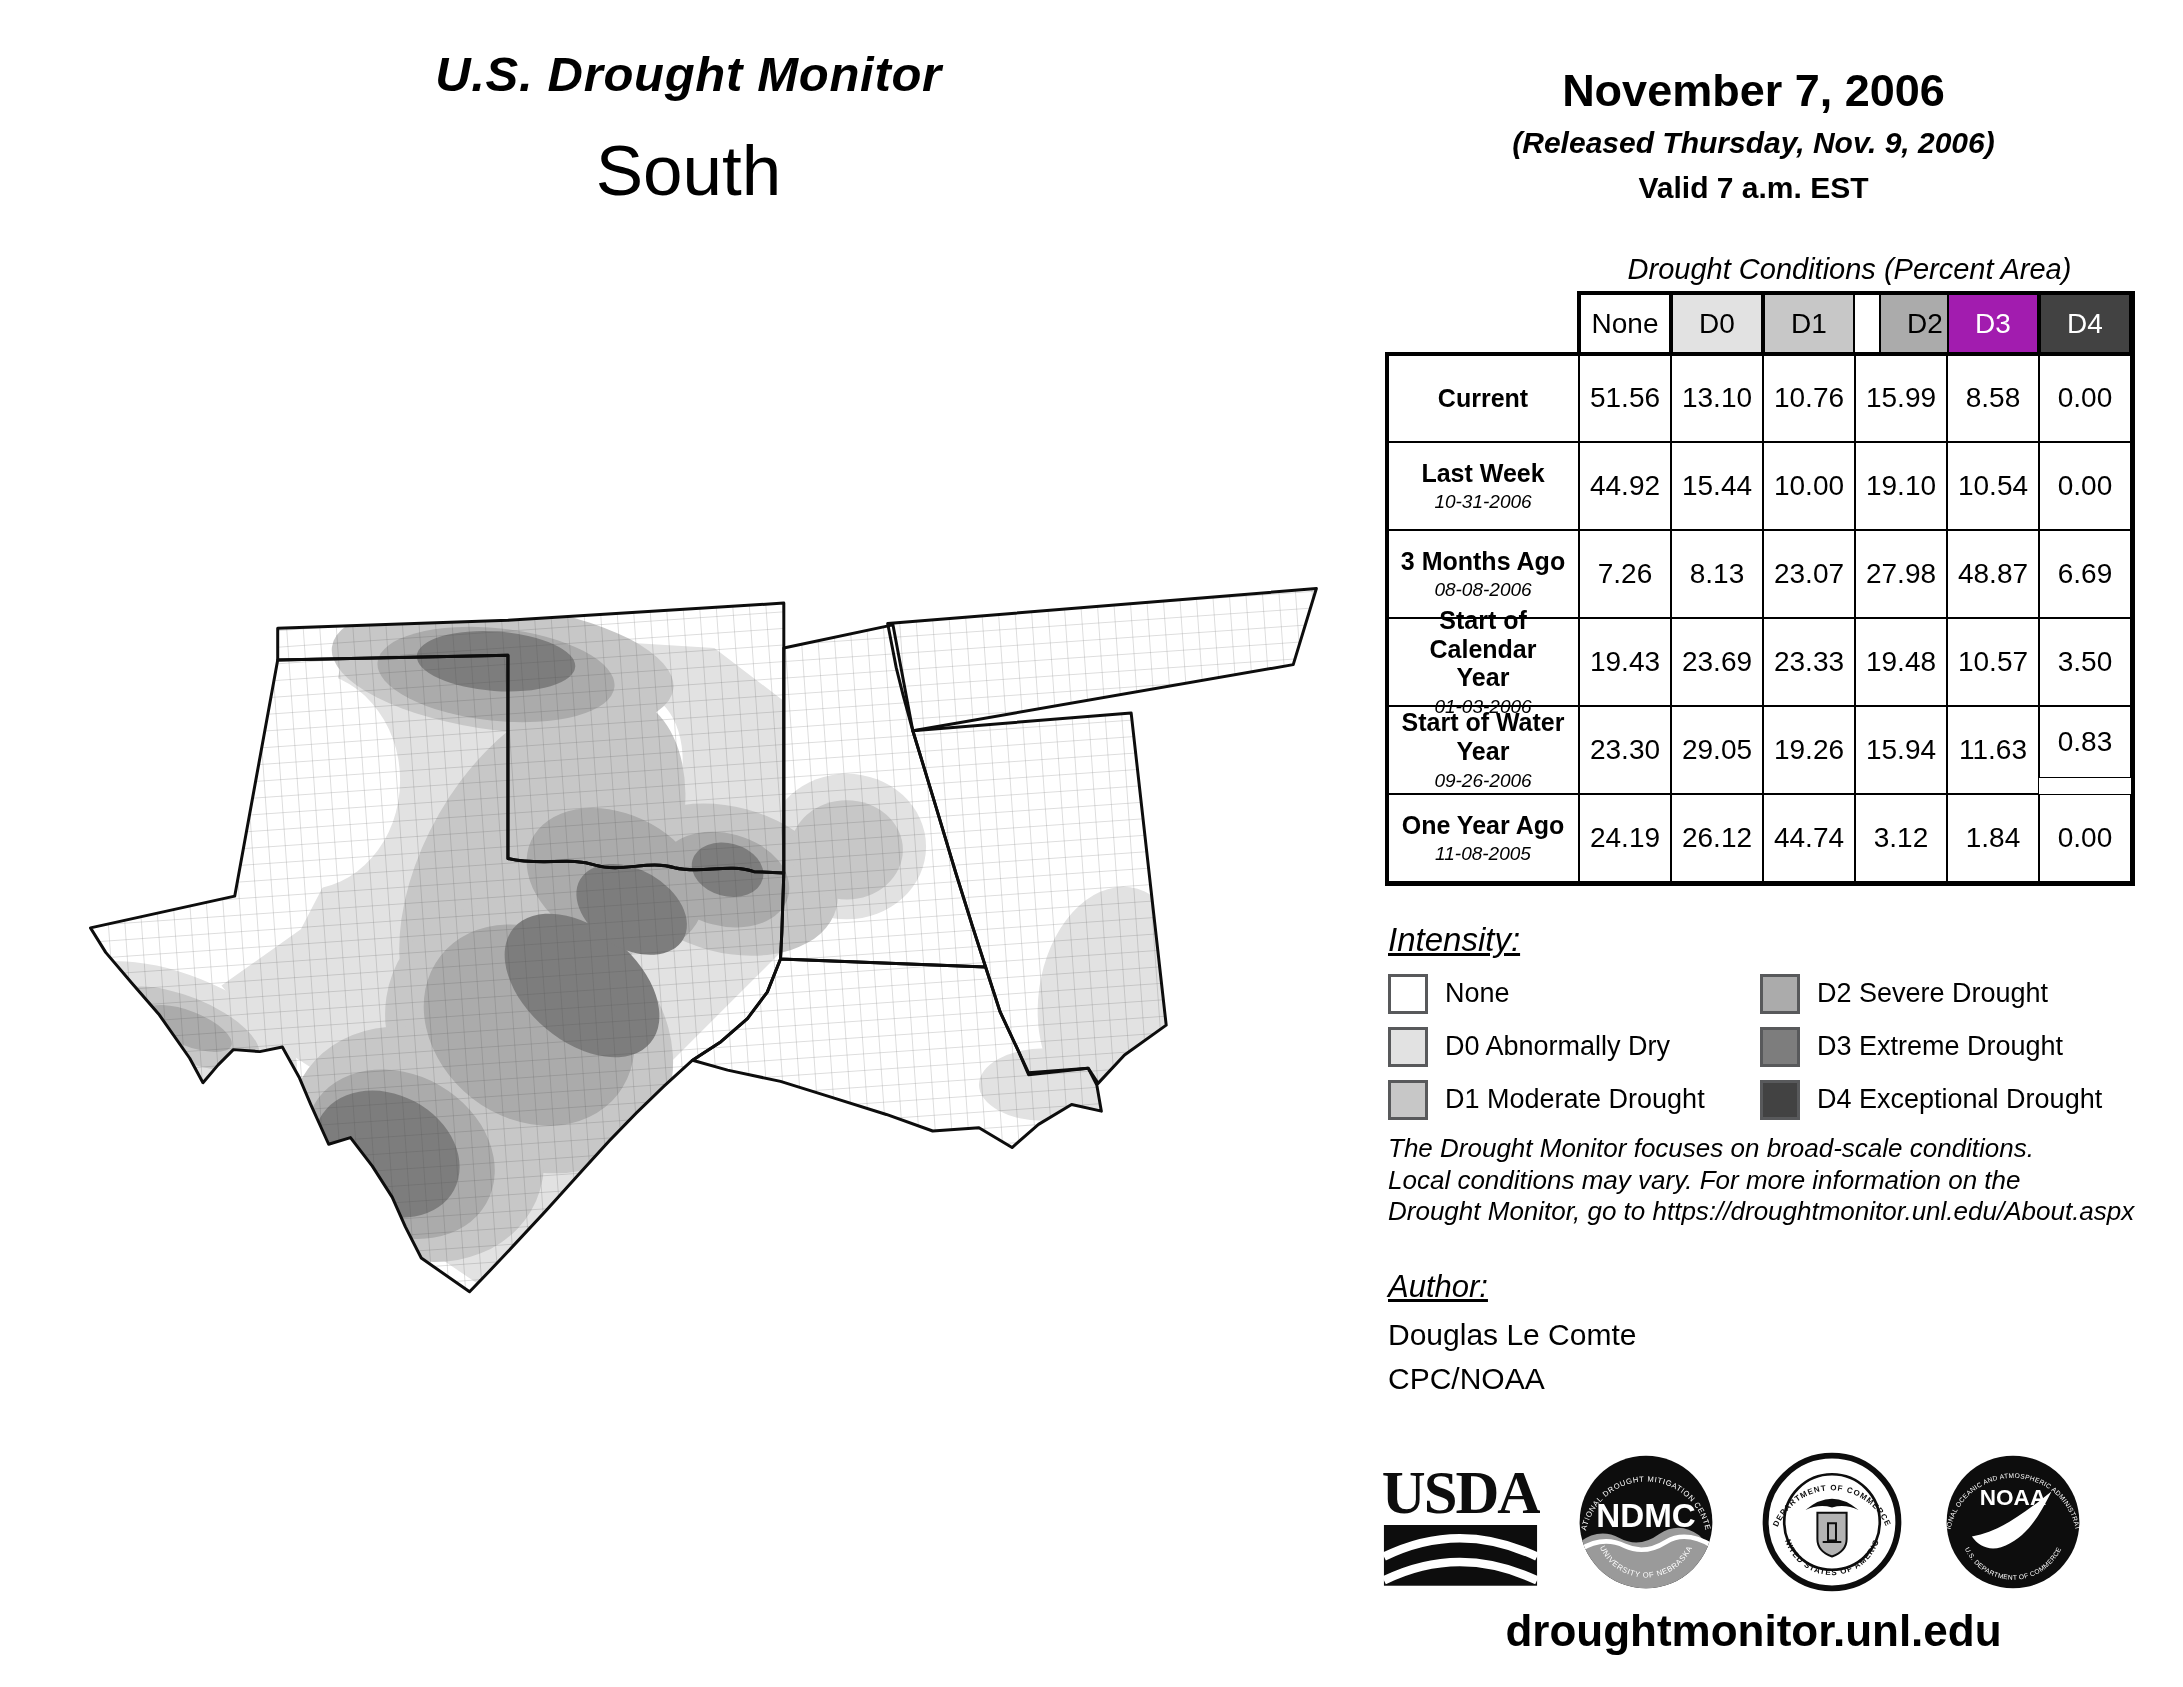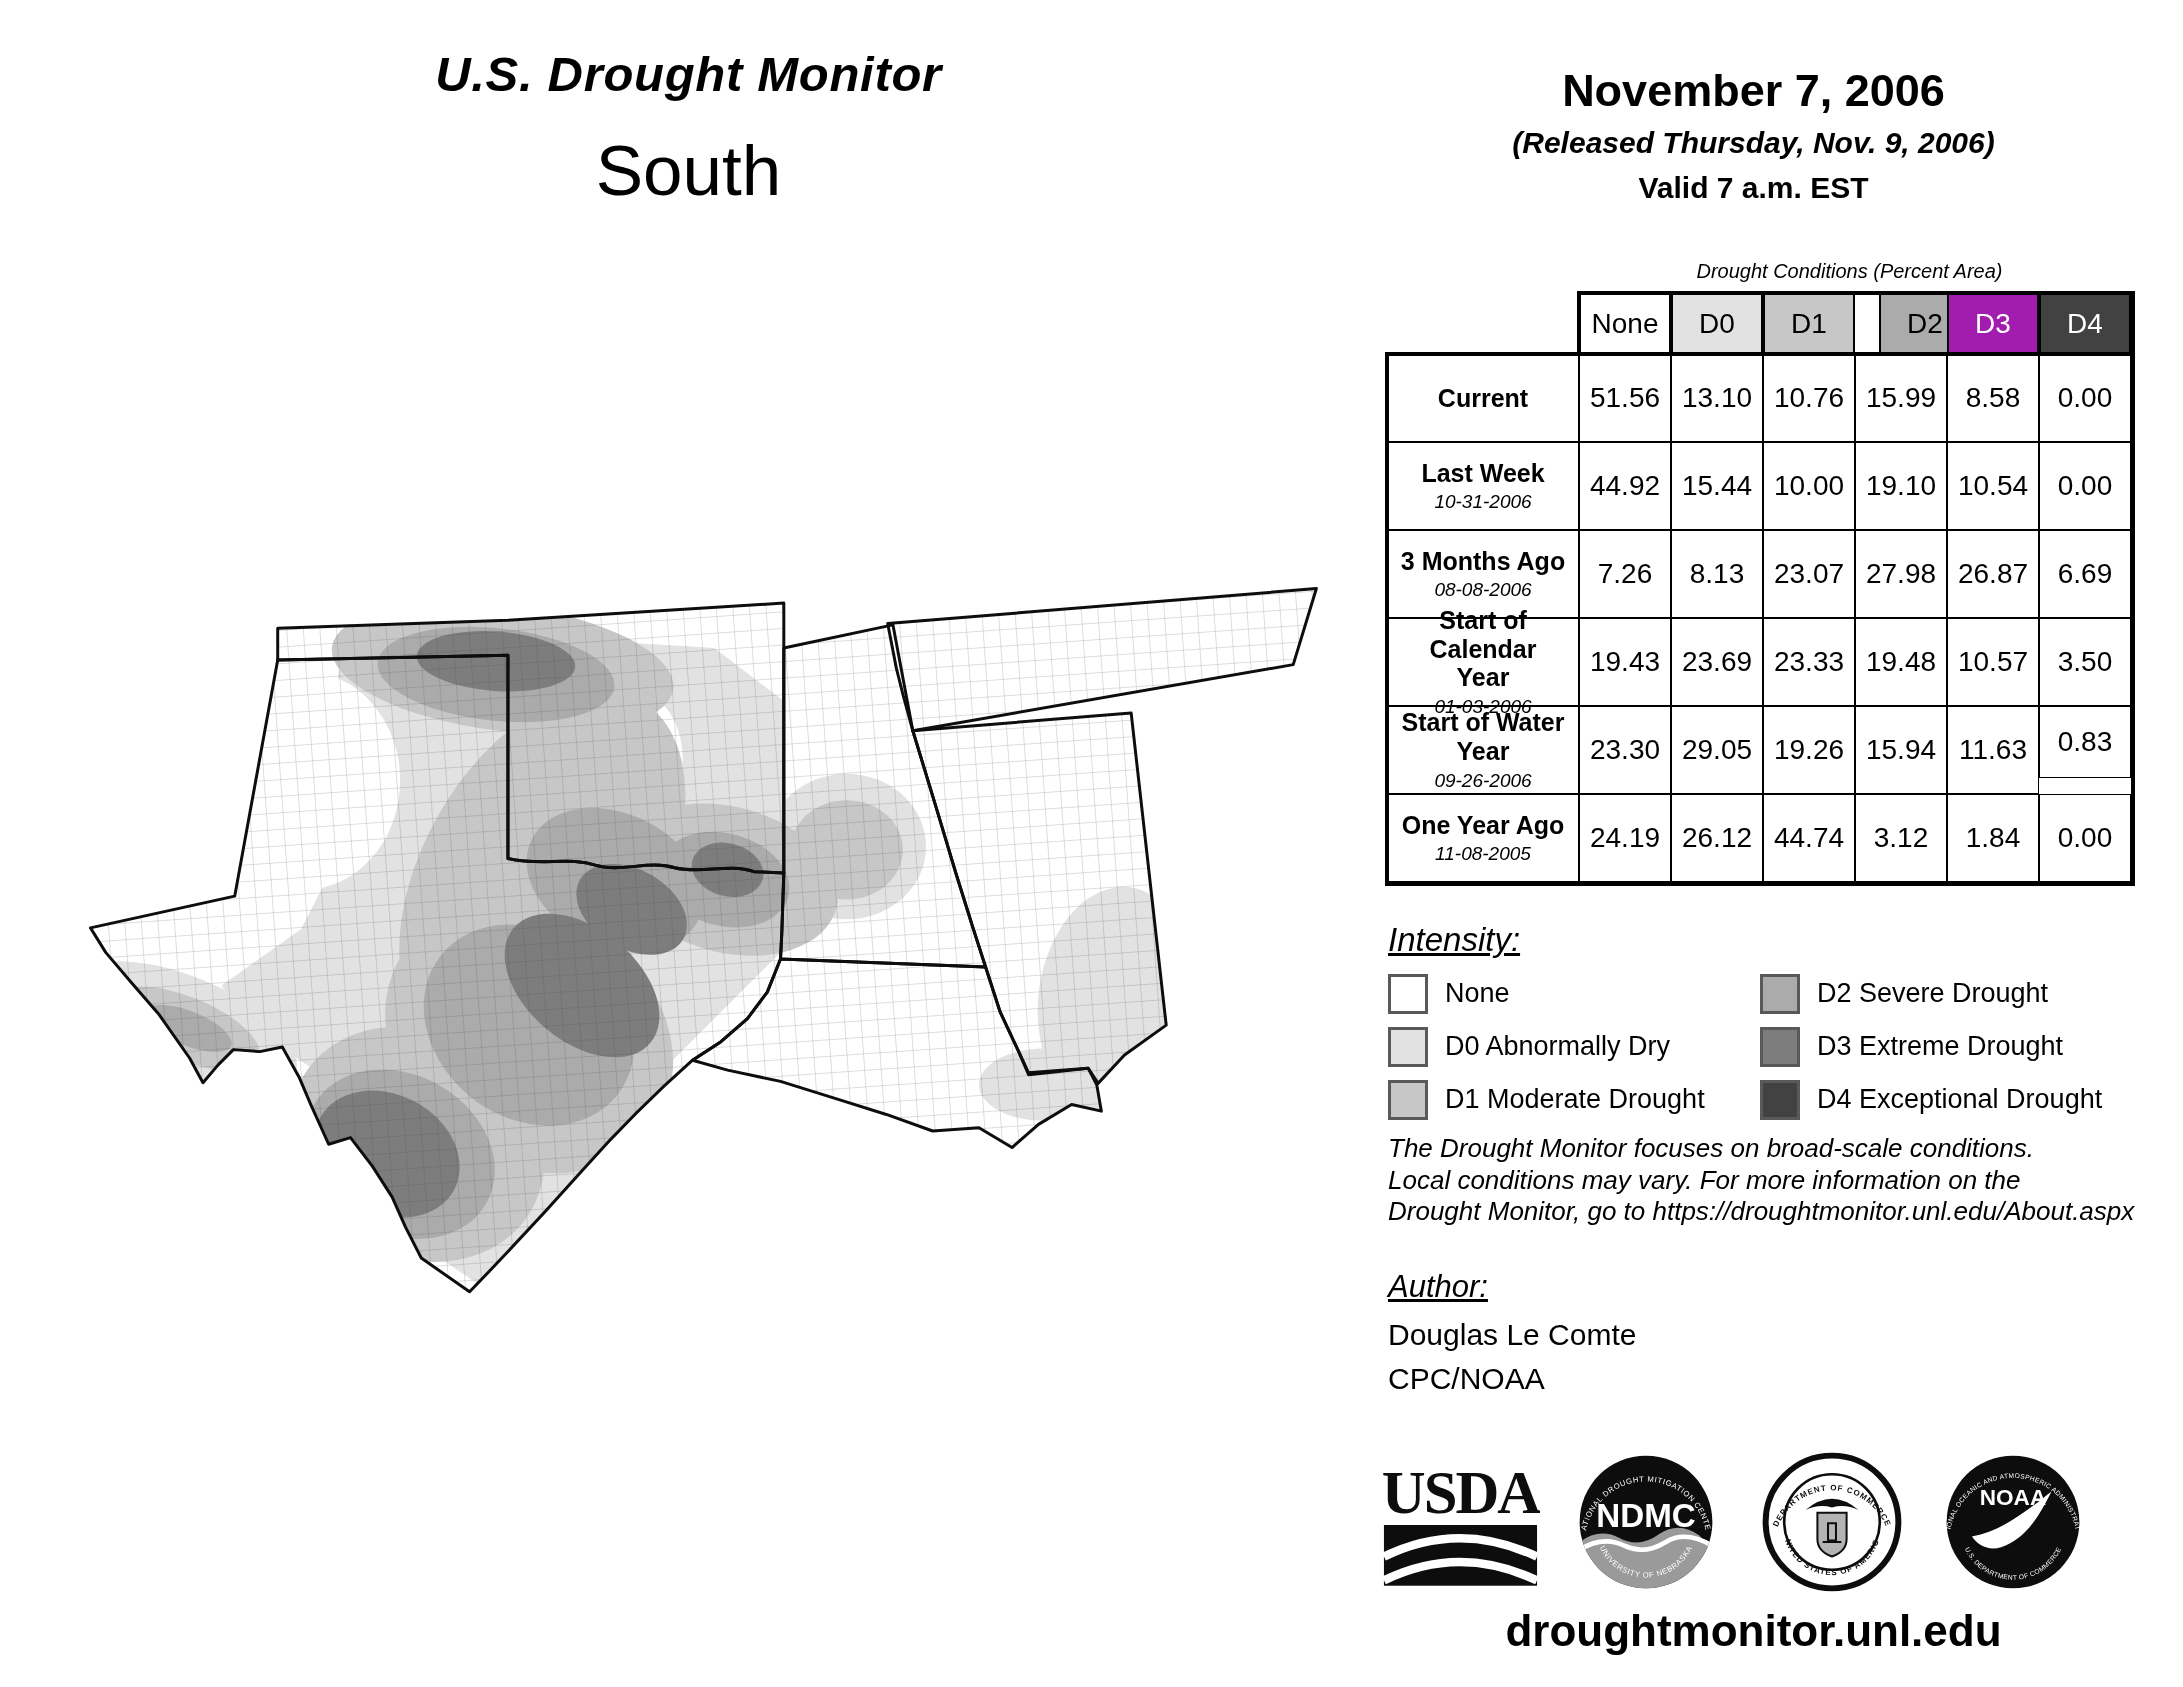--- a/index.html
+++ b/index.html
@@ -9,21 +9,21 @@
   
   .title-block{left:93px;top:46px;width:1191px;text-align:center;}
   .title-line1{font-size:49px;font-weight:bold;font-style:italic;letter-spacing:0.7px;}
   .title-line2{font-size:71px;font-weight:normal;margin-top:28px;}
 
   .date-block{left:1416px;top:65px;width:675px;text-align:center;}
   .date-main{font-size:45px;font-weight:bold;}
   .date-released{font-size:30px;font-weight:bold;font-style:italic;margin-top:9.3px;}
   .date-valid{font-size:30px;font-weight:bold;margin-top:10.6px;}
 
-  .tbl-caption{left:1575px;top:253px;width:549px;text-align:center;font-size:20px;font-style:italic;margin-top:7px;}
+  .tbl-caption{left:1575px;top:253px;width:549px;text-align:center;font-size:29px;font-style:italic;}
 
   
   .dm-table{left:1387px;top:293px;width:744px;height:589px;}
   .cell{position:absolute;box-sizing:border-box;display:flex;align-items:center;justify-content:center;flex-direction:column;}
   .hc{border:2px solid #000;font-size:28px;}
   .bc{border:1.3px solid #000;font-size:28px;}
   .lc{border:1.3px solid #000;}
   .row-label{font-size:25px;font-weight:bold;text-align:center;line-height:1.15;}
   .row-sub{font-size:19px;font-style:italic;margin-top:4px;}
   .outline{position:absolute;border:4px solid #000;box-sizing:border-box;pointer-events:none;}
@@ -93,21 +93,21 @@
   <div class="cell bc" style="left:652px;top:149px;width:92px;height:88px">0.00</div>
 
   <div class="cell lc" style="left:0;top:237px;width:192px;height:88px">
     <div class="row-label">3 Months Ago</div>
     <div class="row-sub">08-08-2006</div>
   </div>
   <div class="cell bc" style="left:192px;top:237px;width:92px;height:88px">7.26</div>
   <div class="cell bc" style="left:284px;top:237px;width:92px;height:88px">8.13</div>
   <div class="cell bc" style="left:376px;top:237px;width:92px;height:88px">23.07</div>
   <div class="cell bc" style="left:468px;top:237px;width:92px;height:88px">27.98</div>
-  <div class="cell bc" style="left:560px;top:237px;width:92px;height:88px">26.87</div>
+  <div class="cell bc" style="left:560px;top:237px;width:92px;height:88px">48.87</div>
   <div class="cell bc" style="left:652px;top:237px;width:92px;height:88px">6.69</div>
 
   <div class="cell lc" style="left:0;top:325px;width:192px;height:88px">
     <div class="row-label" style="width:165px">Start of Calendar Year</div>
     <div class="row-sub">01-03-2006</div>
   </div>
   <div class="cell bc" style="left:192px;top:325px;width:92px;height:88px">19.43</div>
   <div class="cell bc" style="left:284px;top:325px;width:92px;height:88px">23.69</div>
   <div class="cell bc" style="left:376px;top:325px;width:92px;height:88px">23.33</div>
   <div class="cell bc" style="left:468px;top:325px;width:92px;height:88px">19.48</div>

